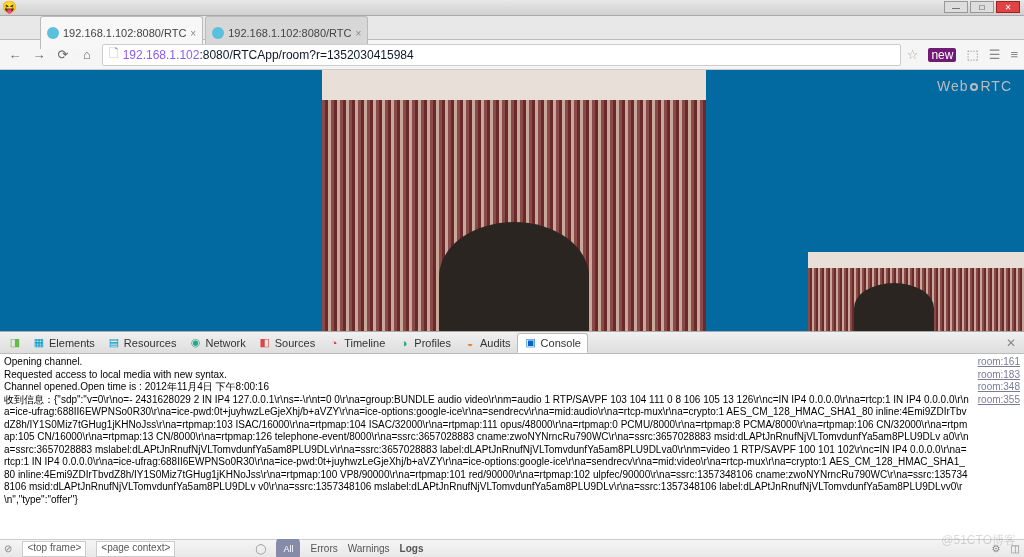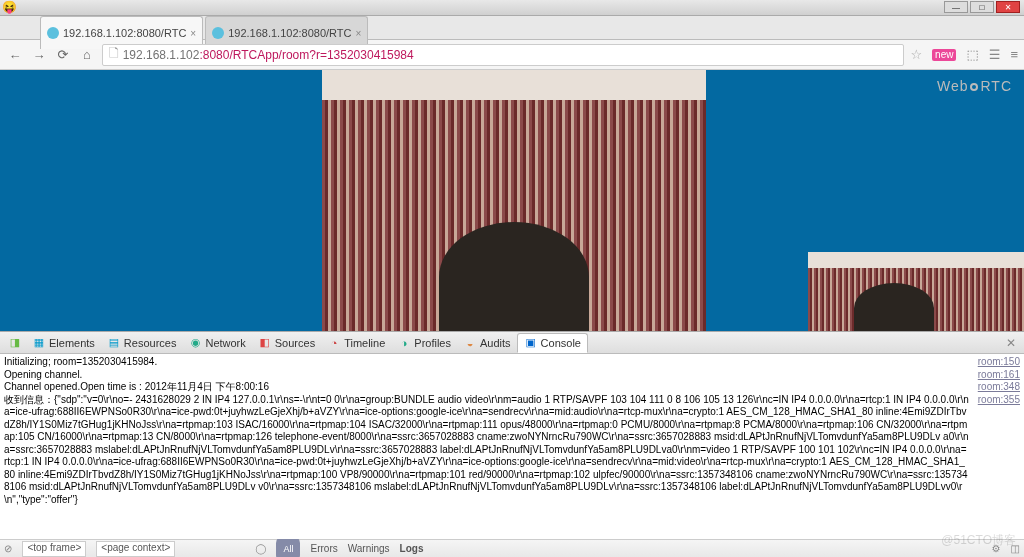--- a/index.html
+++ b/index.html
@@ -14,25 +14,25 @@
 
 .tabs-row { height: 24px; background: #e8e8e8; display: flex; padding-left: 40px; border-bottom: 1px solid #bbb; }
 .tab { height: 22px; min-width: 140px; background: #f7f7f7; border: 1px solid #bbb; border-bottom: none; border-radius: 3px 3px 0 0; margin-right: 2px; display: flex; align-items: center; padding: 16px 6px; font-size: 11px; color: #444; gap: 4px; }
 .tab.inactive { background: #d7d7d7; }
 .tab-icon { width: 12px; height: 12px; background: #5bc0de; border-radius: 50%; flex-shrink: 0; }
 .tab-close { margin-left: auto; font-size: 10px; color: #888; }
 
 .nav-bar { height: 30px; background: #f5f5f5; display: flex; align-items: center; padding: 0 6px; gap: 6px; border-bottom: 1px solid #ccc; }
 .nav-icon { font-size: 13px; color: #666; width: 18px; text-align: center; cursor: pointer; }
 .url-bar { flex: 1; height: 22px; border: 1px solid #ccc; background: #fff; display: flex; align-items: center; padding: 0 6px; font-size: 12px; color: #333; border-radius: 2px; }
-.url-ip { color: #737373; }
-.url-path { color: #be185d; }
+.url-ip { color: #8b5cf6; }
+.url-path { color: #0f172a; }
 .nav-right { display: flex; gap: 10px; align-items: center; color: #888; font-size: 13px; }
 .star-icon { color: #aaa; }
-.new-icon { background: #ec4899; color: #fff; font-size: 10px; padding: 1px 3px; border-radius: 2px; line-height: 1; text-transform: lowercase; }
+.new-icon { background: #701a75; color: #fff; font-size: 12px; padding: 1px 3px; border-radius: 2px; line-height: 1; text-transform: lowercase; }
 
 
 .rtc-area { height: 281px; background: #0369a1; position: relative; }
 .main-video { position: absolute; left: 322px; top: 0; width: 384px; height: 262px; background: #403830; overflow: hidden; }
 .curtain { position: absolute; inset: 0; background: repeating-linear-gradient(90deg, #8b4a4a 0 3px, #6b2a2a 3px 6px, #c8a898 6px 9px); }
 .ceiling { position: absolute; top: 0; left: 0; right: 0; height: 30px; background: #e8e0d8; }
 .head-silhouette { position: absolute; bottom: 0; left: 50%; transform: translateX(-50%); width: 150px; height: 110px; background: #2a2520; border-radius: 50% 50% 0 0; }
 .local-video { position: absolute; right: 0; bottom: 18px; width: 216px; height: 81px; background: #403830; overflow: hidden; }
 .local-video .curtain { background: repeating-linear-gradient(90deg, #8b4a4a 0 2px, #6b2a2a 2px 4px, #c8a898 4px 6px); }
 .local-video .head-silhouette { width: 80px; height: 50px; left: 40%; }
@@ -158,26 +158,26 @@
       </div>
     <div class="dt-tab active">
         <span class="dt-tab-icon" style="color:#06c">▣</span>
         <span>Console</span>
       </div>
     <span class="dt-close">✕</span>
   </div>
 
   <div class="dt-console">
     <div class="dt-line">
-        <span class="dt-msg">Initializing; room=1352030415984.</span>
-        <span class="dt-src">room:150</span>
-      </div>
-    <div class="dt-line">
         <span class="dt-msg">Opening channel.</span>
         <span class="dt-src">room:161</span>
+      </div>
+    <div class="dt-line">
+        <span class="dt-msg">Requested access to local media with new syntax.</span>
+        <span class="dt-src">room:183</span>
       </div>
     <div class="dt-line">
         <span class="dt-msg">Channel opened.Open time is : 2012年11月4日 下午8:00:16</span>
         <span class="dt-src">room:348</span>
       </div>
     <div class="dt-line">
         <span class="dt-msg sdp-block">收到信息：{"sdp":"v=0\r\no=- 2431628029 2 IN IP4 127.0.0.1\r\ns=-\r\nt=0 0\r\na=group:BUNDLE audio video\r\nm=audio 1 RTP/SAVPF 103 104 111 0 8 106 105 13 126\r\nc=IN IP4 0.0.0.0\r\na=rtcp:1 IN IP4 0.0.0.0\r\na=ice-ufrag:688II6EWPNSo0R30\r\na=ice-pwd:0t+juyhwzLeGjeXhj/b+aVZY\r\na=ice-options:google-ice\r\na=sendrecv\r\na=mid:audio\r\na=rtcp-mux\r\na=crypto:1 AES_CM_128_HMAC_SHA1_80 inline:4Emi9ZDIrTbvdZ8h/IY1S0Miz7tGHug1jKHNoJss\r\na=rtpmap:103 ISAC/16000\r\na=rtpmap:104 ISAC/32000\r\na=rtpmap:111 opus/48000\r\na=rtpmap:0 PCMU/8000\r\na=rtpmap:8 PCMA/8000\r\na=rtpmap:106 CN/32000\r\na=rtpmap:105 CN/16000\r\na=rtpmap:13 CN/8000\r\na=rtpmap:126 telephone-event/8000\r\na=ssrc:3657028883 cname:zwoNYNrncRu790WC\r\na=ssrc:3657028883 msid:dLAPtJnRnufNjVLTomvdunfYa5am8PLU9DLv a0\r\na=ssrc:3657028883 mslabel:dLAPtJnRnufNjVLTomvdunfYa5am8PLU9DLv\r\na=ssrc:3657028883 label:dLAPtJnRnufNjVLTomvdunfYa5am8PLU9DLva0\r\nm=video 1 RTP/SAVPF 100 101 102\r\nc=IN IP4 0.0.0.0\r\na=rtcp:1 IN IP4 0.0.0.0\r\na=ice-ufrag:688II6EWPNSo0R30\r\na=ice-pwd:0t+juyhwzLeGjeXhj/b+aVZY\r\na=ice-options:google-ice\r\na=sendrecv\r\na=mid:video\r\na=rtcp-mux\r\na=crypto:1 AES_CM_128_HMAC_SHA1_80 inline:4Emi9ZDIrTbvdZ8h/IY1S0Miz7tGHug1jKHNoJss\r\na=rtpmap:100 VP8/90000\r\na=rtpmap:101 red/90000\r\na=rtpmap:102 ulpfec/90000\r\na=ssrc:1357348106 cname:zwoNYNrncRu790WC\r\na=ssrc:1357348106 msid:dLAPtJnRnufNjVLTomvdunfYa5am8PLU9DLv v0\r\na=ssrc:1357348106 mslabel:dLAPtJnRnufNjVLTomvdunfYa5am8PLU9DLv\r\na=ssrc:1357348106 label:dLAPtJnRnufNjVLTomvdunfYa5am8PLU9DLvv0\r\n","type":"offer"}</span>
         <span class="dt-src">room:355</span>
       </div>
   </div>

